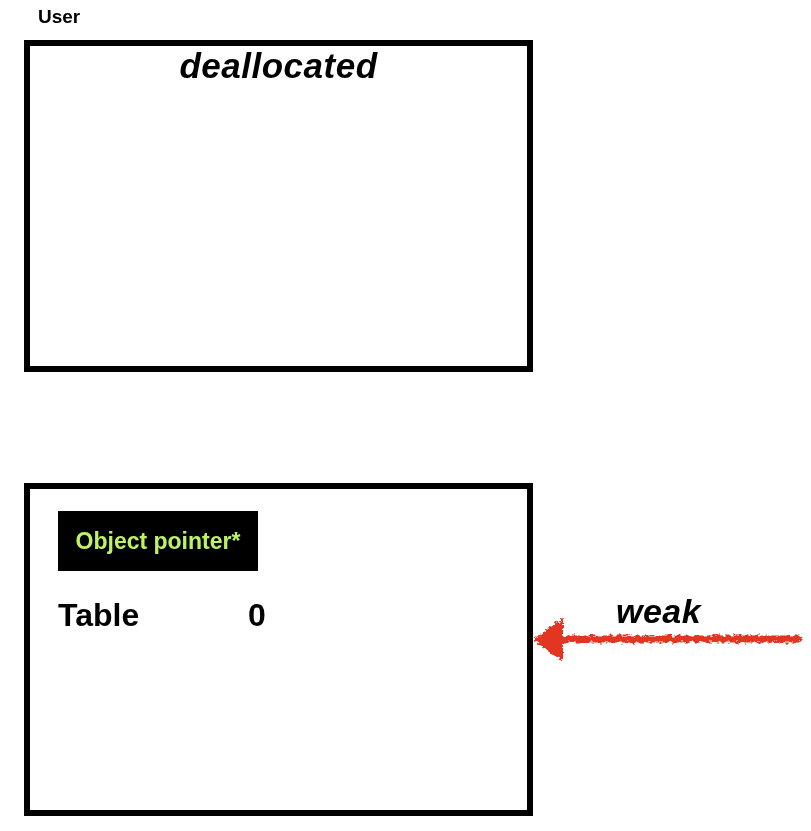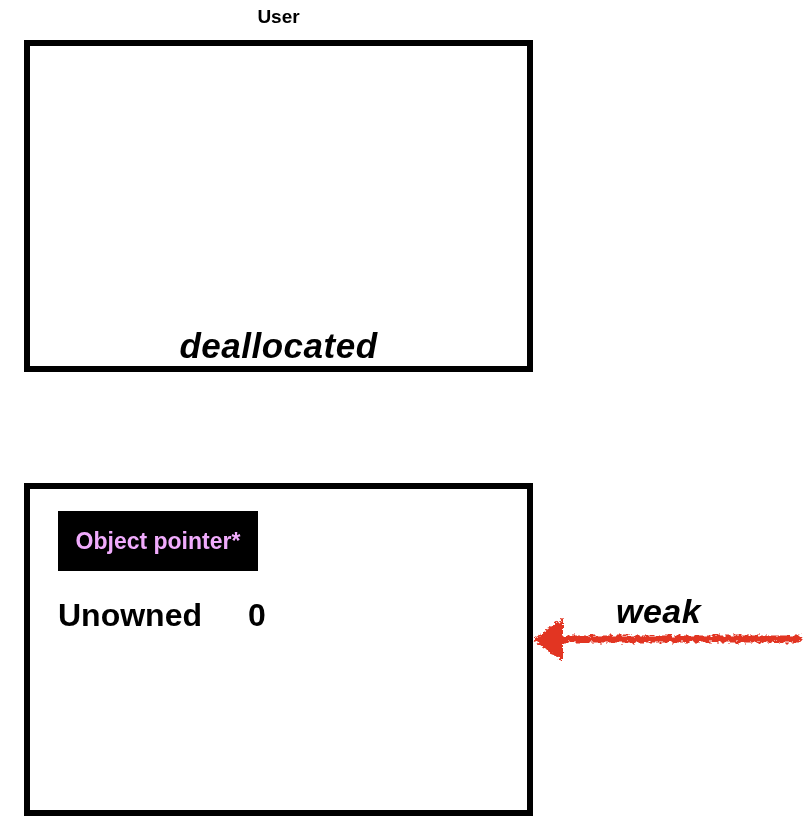--- a/index.html
+++ b/index.html
@@ -8,61 +8,61 @@
     position: relative;
     width: 811px;
     height: 831px;
     background: #ffffff;
     font-family: "Liberation Sans", sans-serif;
     color: #000000;
     overflow: hidden;
   }
   .box-title {
     position: absolute;
-    left: 24px;
+    left: 38px;
     width: 509px;
-    text-align: center;
+    text-align: left;
     font-weight: bold;
     font-size: 19px;
     line-height: 24px;
   }
   .user-title { top: 5px; }
   .side-title { top: 446px; }
   .frame {
     position: absolute;
     left: 24px;
     width: 509px;
     border: 6px solid #000000;
     background: #ffffff;
   }
   .user-box {
     top: 40px;
     height: 332px;
     display: flex;
-    align-items: flex-end;
+    align-items: flex-start;
     justify-content: center;
   }
   .deallocated {
     font-size: 35px;
     font-weight: bold;
     font-style: italic;
     letter-spacing: 0.5px;
   }
   .side-box {
     top: 483px;
     height: 333px;
   }
   .badge {
     position: absolute;
     left: 28px;
     top: 22px;
     width: 200px;
     height: 60px;
     background: #000000;
-    color: #f0abfc;
+    color: #bef264;
     display: flex;
     align-items: center;
     justify-content: center;
     font-size: 23px;
     font-weight: 600;
   }
   .row {
     position: absolute;
     left: 28px;
     font-size: 32px;
@@ -102,21 +102,21 @@
   </div>
 
 
   <div class="frame side-box">
 
     <div class="badge">
       <span>Object pointer*</span>
     </div>
 
     <div class="row row-bold row-strong">
-      <span class="row-label">Unowned</span><span class="row-value">0</span>
+      <span class="row-label">Table</span><span class="row-value">0</span>
     </div>
 
 
 
   </div>
 
   <div class="weak-label">weak</div>
 
   <svg class="weak-arrow" width="280" height="70" viewBox="0 0 280 70">
     <defs>

